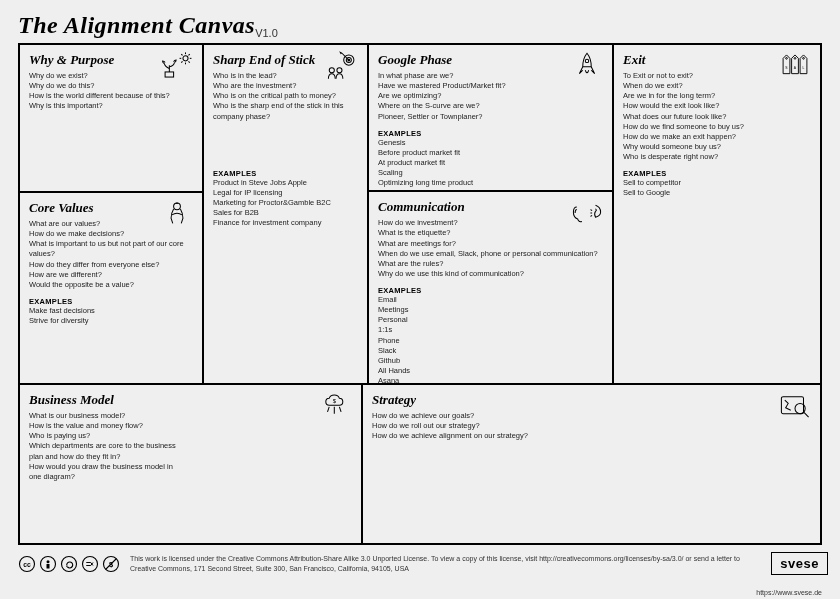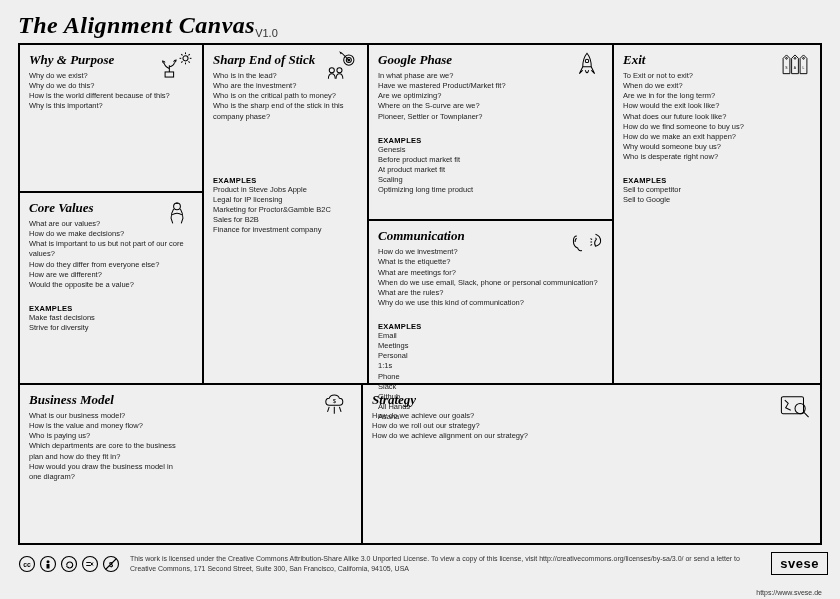--- a/index.html
+++ b/index.html
@@ -10,26 +10,26 @@
   .ver{font-size:11px;font-family:Liberation Sans, sans-serif;color:#333}
   .canvas{border:2px solid #000;background:#efefef;display:flex;flex-direction:column;height:502px}
   .row1{display:flex;border-bottom:2px solid #000;height:340px}
   .row2{display:flex;flex:1}
   .col{border-right:2px solid #000;display:flex;flex-direction:column}
   .col:last-child{border-right:0}
   .colA{width:184px}
   .colB{width:165px}
   .colC{width:245px}
   .colD{flex:1}
-  .cell{padding:7px 9px 24px 9px;position:relative;flex:1}
+  .cell{padding:7px 9px 2px 9px;position:relative;flex:1}
   .split-top{border-bottom:2px solid #000}
   .sec-title{font-style:italic;font-weight:bold;font-size:13px;margin-bottom:3px}
   .q{font-size:7.5px;line-height:1.35;font-family:Arial,sans-serif;color:#222}
   .q div{margin-bottom:0}
-  .ex-h{font-size:7.5px;font-weight:bold;font-family:Arial,sans-serif;margin-top:14px;letter-spacing:.3px}
+  .ex-h{font-size:7.5px;font-weight:bold;font-family:Arial,sans-serif;margin-top:7px;letter-spacing:.3px}
   .ex{font-size:7.5px;line-height:1.35;font-family:Arial,sans-serif;color:#222}
   .icon{position:absolute;top:6px;right:8px;width:34px;height:30px}
   .icon svg{width:100%;height:100%}
   .row2 .colL{width:343px;border-right:2px solid #000}
   .row2 .colR{flex:1}
   .footer{display:flex;align-items:center;padding:7px 12px 0 18px;gap:10px}
   .cc{display:flex;gap:3px}
   .cc svg{width:18px;height:18px}
   .ftxt{font-size:7px;line-height:1.3;font-family:Arial,sans-serif;color:#333;flex:1}
   .logo{border:1.5px solid #000;padding:3px 8px;font-family:Arial,sans-serif;font-weight:bold;font-size:13px;letter-spacing:.5px}

